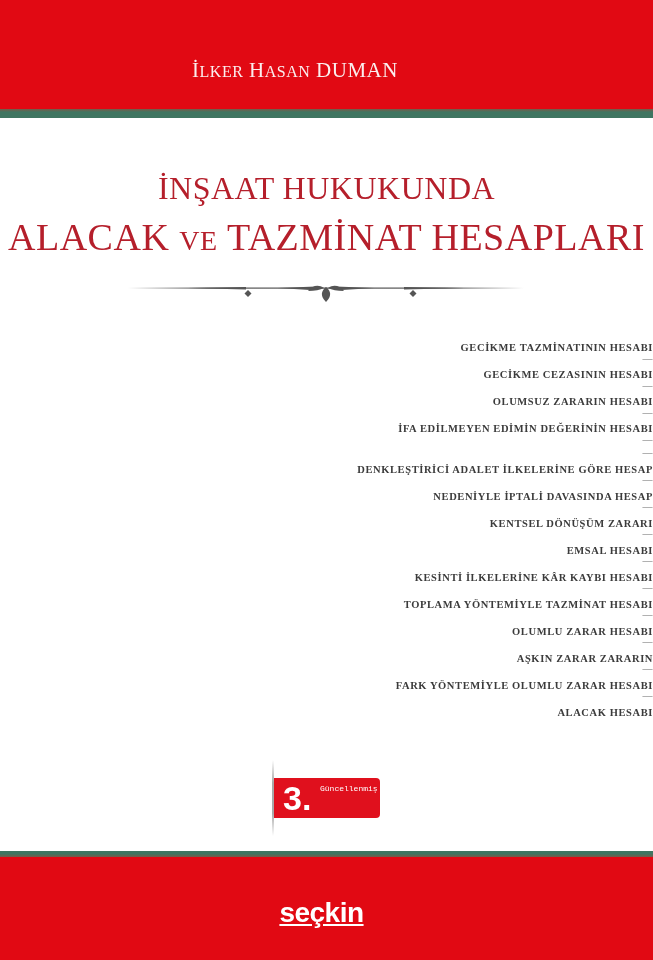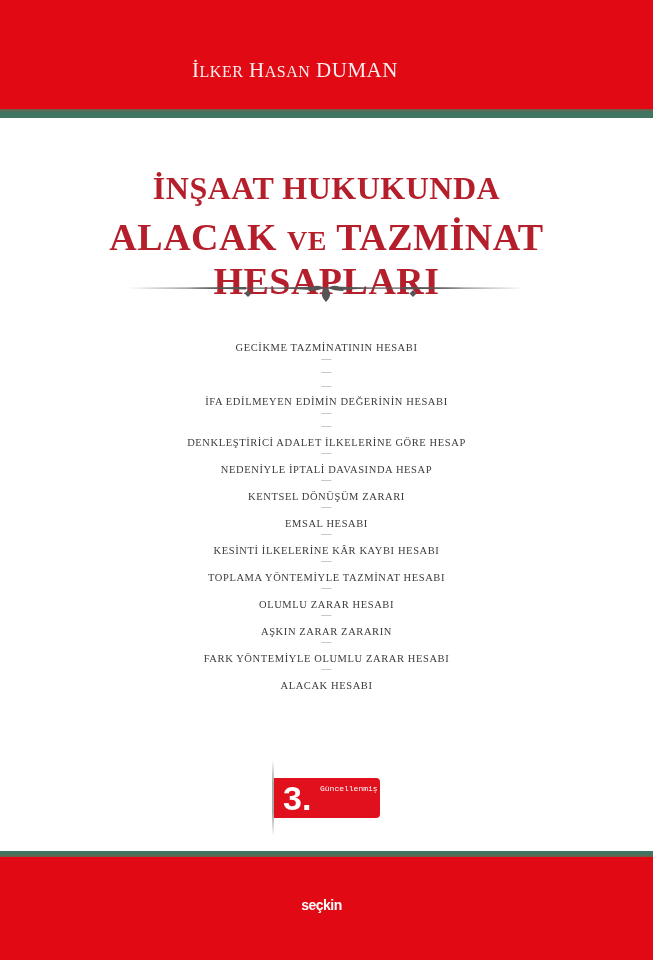--- a/index.html
+++ b/index.html
@@ -16,31 +16,31 @@
     position: absolute; left: 0; top: 109px; width: 653px; height: 9px;
     background: linear-gradient(#7a5a48 0px, #3f7561 3px, #3f7561 100%);
   }
   .author {
     position: absolute; left: 0; top: 58px; width: 590px; text-align: center;
     color: #fbeeee; font-size: 21px; letter-spacing: 0.5px;
   }
   .author .sc { font-size: 16px; }
   .title {
     position: absolute; left: 0; width: 653px; text-align: center;
-    color: #b51f2b; letter-spacing: 0.5px; font-weight: bold;
+    color: #b51f2b; letter-spacing: 0.5px;
   }
   .title-1 { top: 170px; font-size: 32px; }
   .title-2 { top: 215px; font-size: 38px; }
   .title-2 .small { font-size: 28px; }
   .ornament {
     position: absolute; left: 128px; top: 281px; width: 396px; height: 26px;
   }
   .toc {
-    position: absolute; left: 0; top: 341px; width: 653px; text-align: center;
-    color: #3b3b3b; font-size: 10.5px; letter-spacing: 0.6px;
+    position: absolute; left: 0; top: 341px; width: 653px; text-align: right;
+    color: #3b3b3b; font-size: 10.5px; letter-spacing: 0.6px; font-weight: bold;
   }
   .toc-item { height: 13.5px; line-height: 13.5px; white-space: nowrap; }
   .toc-sep { height: 13.5px; line-height: 8px; color: #9a9a9a; font-size: 10px; }
   .badge-line {
     position: absolute; left: 272px; top: 760px; width: 2px; height: 76px;
     background: linear-gradient(#ffffff, #a8a8a8 30%, #a8a8a8 70%, #ffffff);
   }
   .badge {
     position: absolute; left: 274px; top: 778px; width: 106px; height: 40px;
     background: #e0101d; border-radius: 0 4px 4px 0;
@@ -59,21 +59,21 @@
     position: absolute; left: 0; top: 851px; width: 653px; height: 6px;
     background: linear-gradient(#3f7561 0px, #3f7561 3px, #7a5a48 100%);
   }
   .bottom-band {
     position: absolute; left: 0; top: 857px; width: 653px; height: 103px;
     background: #e10913;
   }
   .publisher {
     position: absolute; left: 0; top: 897px; width: 643px; text-align: center;
     font-family: "Liberation Sans", "DejaVu Sans", sans-serif; font-weight: bold;
-    color: #ffffff; font-size: 14px; letter-spacing: -0.5px;
+    color: #ffffff; font-size: 28px; letter-spacing: -0.5px; text-decoration: underline;
   }
 </style>
 </head>
 <body>
 
 <div class="top-band"></div>
 <div class="top-stripe"></div>
 
 <div class="author">
   <span>İ</span><span class="sc">LKER</span>
@@ -105,21 +105,23 @@
   <path d="M150 7 L188 5.5 L182 9 Z" fill="#555"></path>
   <path d="M246 7 L208 5.5 L214 9 Z" fill="#555"></path>
   <path d="M198 6 C193 10 192 15 198 21 C204 15 203 10 198 6 Z" fill="#555"></path>
   <path d="M196 7 C190 3 184 5 180 10 C187 10 192 9 196 7 Z" fill="#555"></path>
   <path d="M200 7 C206 3 212 5 216 10 C209 10 204 9 200 7 Z" fill="#555"></path>
 </svg>
 
 <div class="toc">
   <div class="toc-item">GECİKME TAZMİNATININ HESABI</div>
   <div class="toc-sep">—</div>
+  <div class="toc-item">GECİKME CEZASININ HESABI</div>
   <div class="toc-sep">—</div>
+  <div class="toc-item">OLUMSUZ ZARARIN HESABI</div>
   <div class="toc-sep">—</div>
   <div class="toc-item">İFA EDİLMEYEN EDİMİN DEĞERİNİN HESABI</div>
   <div class="toc-sep">—</div>
   <div class="toc-sep">—</div>
   <div class="toc-item">DENKLEŞTİRİCİ ADALET İLKELERİNE GÖRE HESAP</div>
   <div class="toc-sep">—</div>
   <div class="toc-item">NEDENİYLE İPTALİ DAVASINDA HESAP</div>
   <div class="toc-sep">—</div>
   <div class="toc-item">KENTSEL DÖNÜŞÜM ZARARI</div>
   <div class="toc-sep">—</div>

